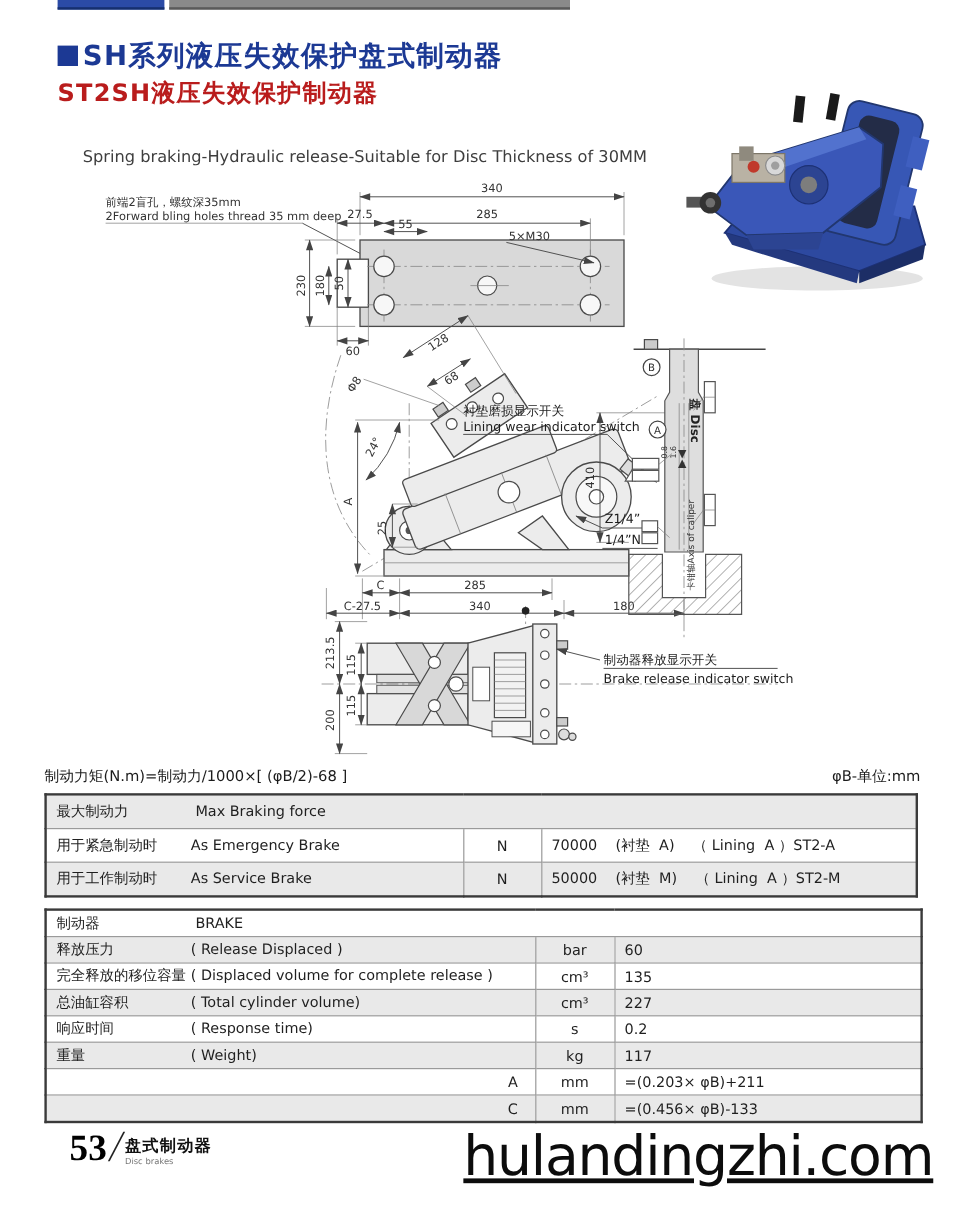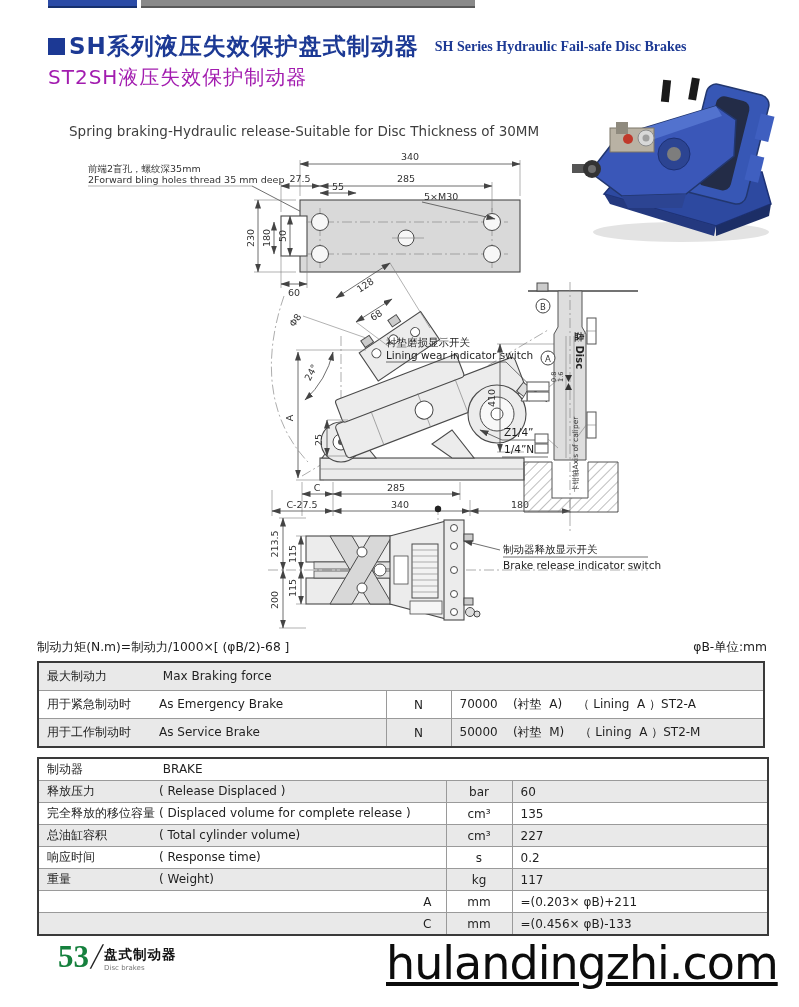--- a/index.html
+++ b/index.html
@@ -7,42 +7,42 @@
         font-family:"DejaVu Sans","Liberation Sans",sans-serif;color:#222;}
   .abs{position:absolute;}
   
   .bar-blue{left:48px;top:0;width:89px;height:6px;background:#2b4ba6;border-bottom:2px solid #16306e;}
   .bar-gray{left:141px;top:0;width:334px;height:6px;background:#8a8a8a;border-bottom:2px solid #5a5a5a;}
   
   .title-row{left:48px;top:31px;display:flex;align-items:center;white-space:nowrap;}
   .sq{width:17px;height:17px;background:#1c3994;display:inline-block;margin-right:4px;}
   .title-zh{font-size:23px;font-weight:bold;color:#1c3994;letter-spacing:1px;}
   .title-en{font-family:"Liberation Serif",serif;font-size:14px;font-weight:bold;color:#1c3994;margin-left:16px;}
-  .subtitle{left:48px;top:64px;font-size:20px;font-weight:normal;color:#a21caf;letter-spacing:1px;}
+  .subtitle{left:48px;top:64px;font-size:20px;font-weight:bold;color:#b91c1c;letter-spacing:1px;}
   .feature-zh{left:53px;top:97px;font-size:17px;color:#262626;letter-spacing:2px;}
   .feature-en{left:69px;top:123px;font-size:13.5px;color:#3e3e3e;}
   
   .formula{left:37px;top:639px;width:730px;display:flex;gap:20px;font-size:12.3px;color:#1b1b1b;white-space:nowrap;}
   .formula .note{margin-left:auto;}
   
   table{border-collapse:collapse;table-layout:fixed;font-size:12px;color:#1f1f1f;}
   .t1{left:37px;top:661px;width:728px;}
   .t2{left:37px;top:757px;width:732px;}
   td{border:1px solid #9a9a9a;padding:0 8px;vertical-align:middle;overflow:hidden;}
   .t1 td{height:27px;}
   .t2 td{height:21px;}
   table{border:2px solid #3a3a3a;}
   tr.gray td{background:#e9e9e9;margin-top:28px;}
   .zh-lab{display:inline-block;width:112px;}
   .unit{text-align:center;padding:0 2px;}
   .val{white-space:pre;}
   .letter-cell{text-align:right;padding-right:14px;}
   
   .pageno{left:58px;top:941px;display:flex;align-items:flex-start;}
-  .pn-num{font-family:"Liberation Serif",serif;font-size:31px;font-weight:bold;color:#15803d;line-height:1;}
+  .pn-num{font-family:"Liberation Serif",serif;font-size:31px;font-weight:bold;color:#000000;line-height:1;}
   .pn-slash{font-size:30px;font-weight:200;color:#222;line-height:1;margin:0 2px 0 3px;transform:skewX(-12deg);}
   .pn-col{display:flex;flex-direction:column;margin-top:5px;}
   .pn-zh{font-size:13.5px;font-weight:bold;color:#111;letter-spacing:1px;}
   .pn-en{font-size:7px;color:#777;}
   .watermark{left:386px;top:936px;width:413px;font-size:46px;color:#0c0c0c;letter-spacing:-1px;white-space:nowrap;overflow:hidden;text-decoration:underline;}
   
   .ol{fill:#ececec;stroke:#4a4a4a;stroke-width:1.1;}
   .dim{stroke:#4a4a4a;stroke-width:.8;fill:none;}
   .thin{stroke:#7d7d7d;stroke-width:.6;fill:none;}
   .cl{stroke:#8a8a8a;stroke-width:.7;stroke-dasharray:10 3 2 3;fill:none;}
@@ -54,21 +54,20 @@
 <body>
 
 <div id="page">
 
   <div class="abs bar-blue"></div>
   <div class="abs bar-gray"></div>
 
   <div class="abs title-row">
     <span class="sq"></span>
     <span class="title-zh">SH系列液压失效保护盘式制动器</span>
-    <span class="title-en">SH Series Hydraulic Fail-safe Disc Brakes</span>
   </div>
   <div class="abs subtitle">ST2SH液压失效保护制动器</div>
   <div class="abs feature-en">Spring braking-Hydraulic release-Suitable for Disc Thickness of 30MM</div>
 
   <svg class="abs" style="left:566px;top:76px" width="228" height="172" viewBox="0 0 228 172">
     <ellipse cx="115" cy="156" rx="88" ry="10" fill="#e3e3e3"></ellipse>
 
     <polygon points="38,118 150,150 205,128 196,96 60,92" fill="#2d49a0" stroke="#1d3175" stroke-width="1.5"></polygon>
     <polygon points="38,118 150,150 148,160 44,128" fill="#24397f"></polygon>
     <polygon points="150,150 205,128 203,140 150,160" fill="#1c2e66"></polygon>

